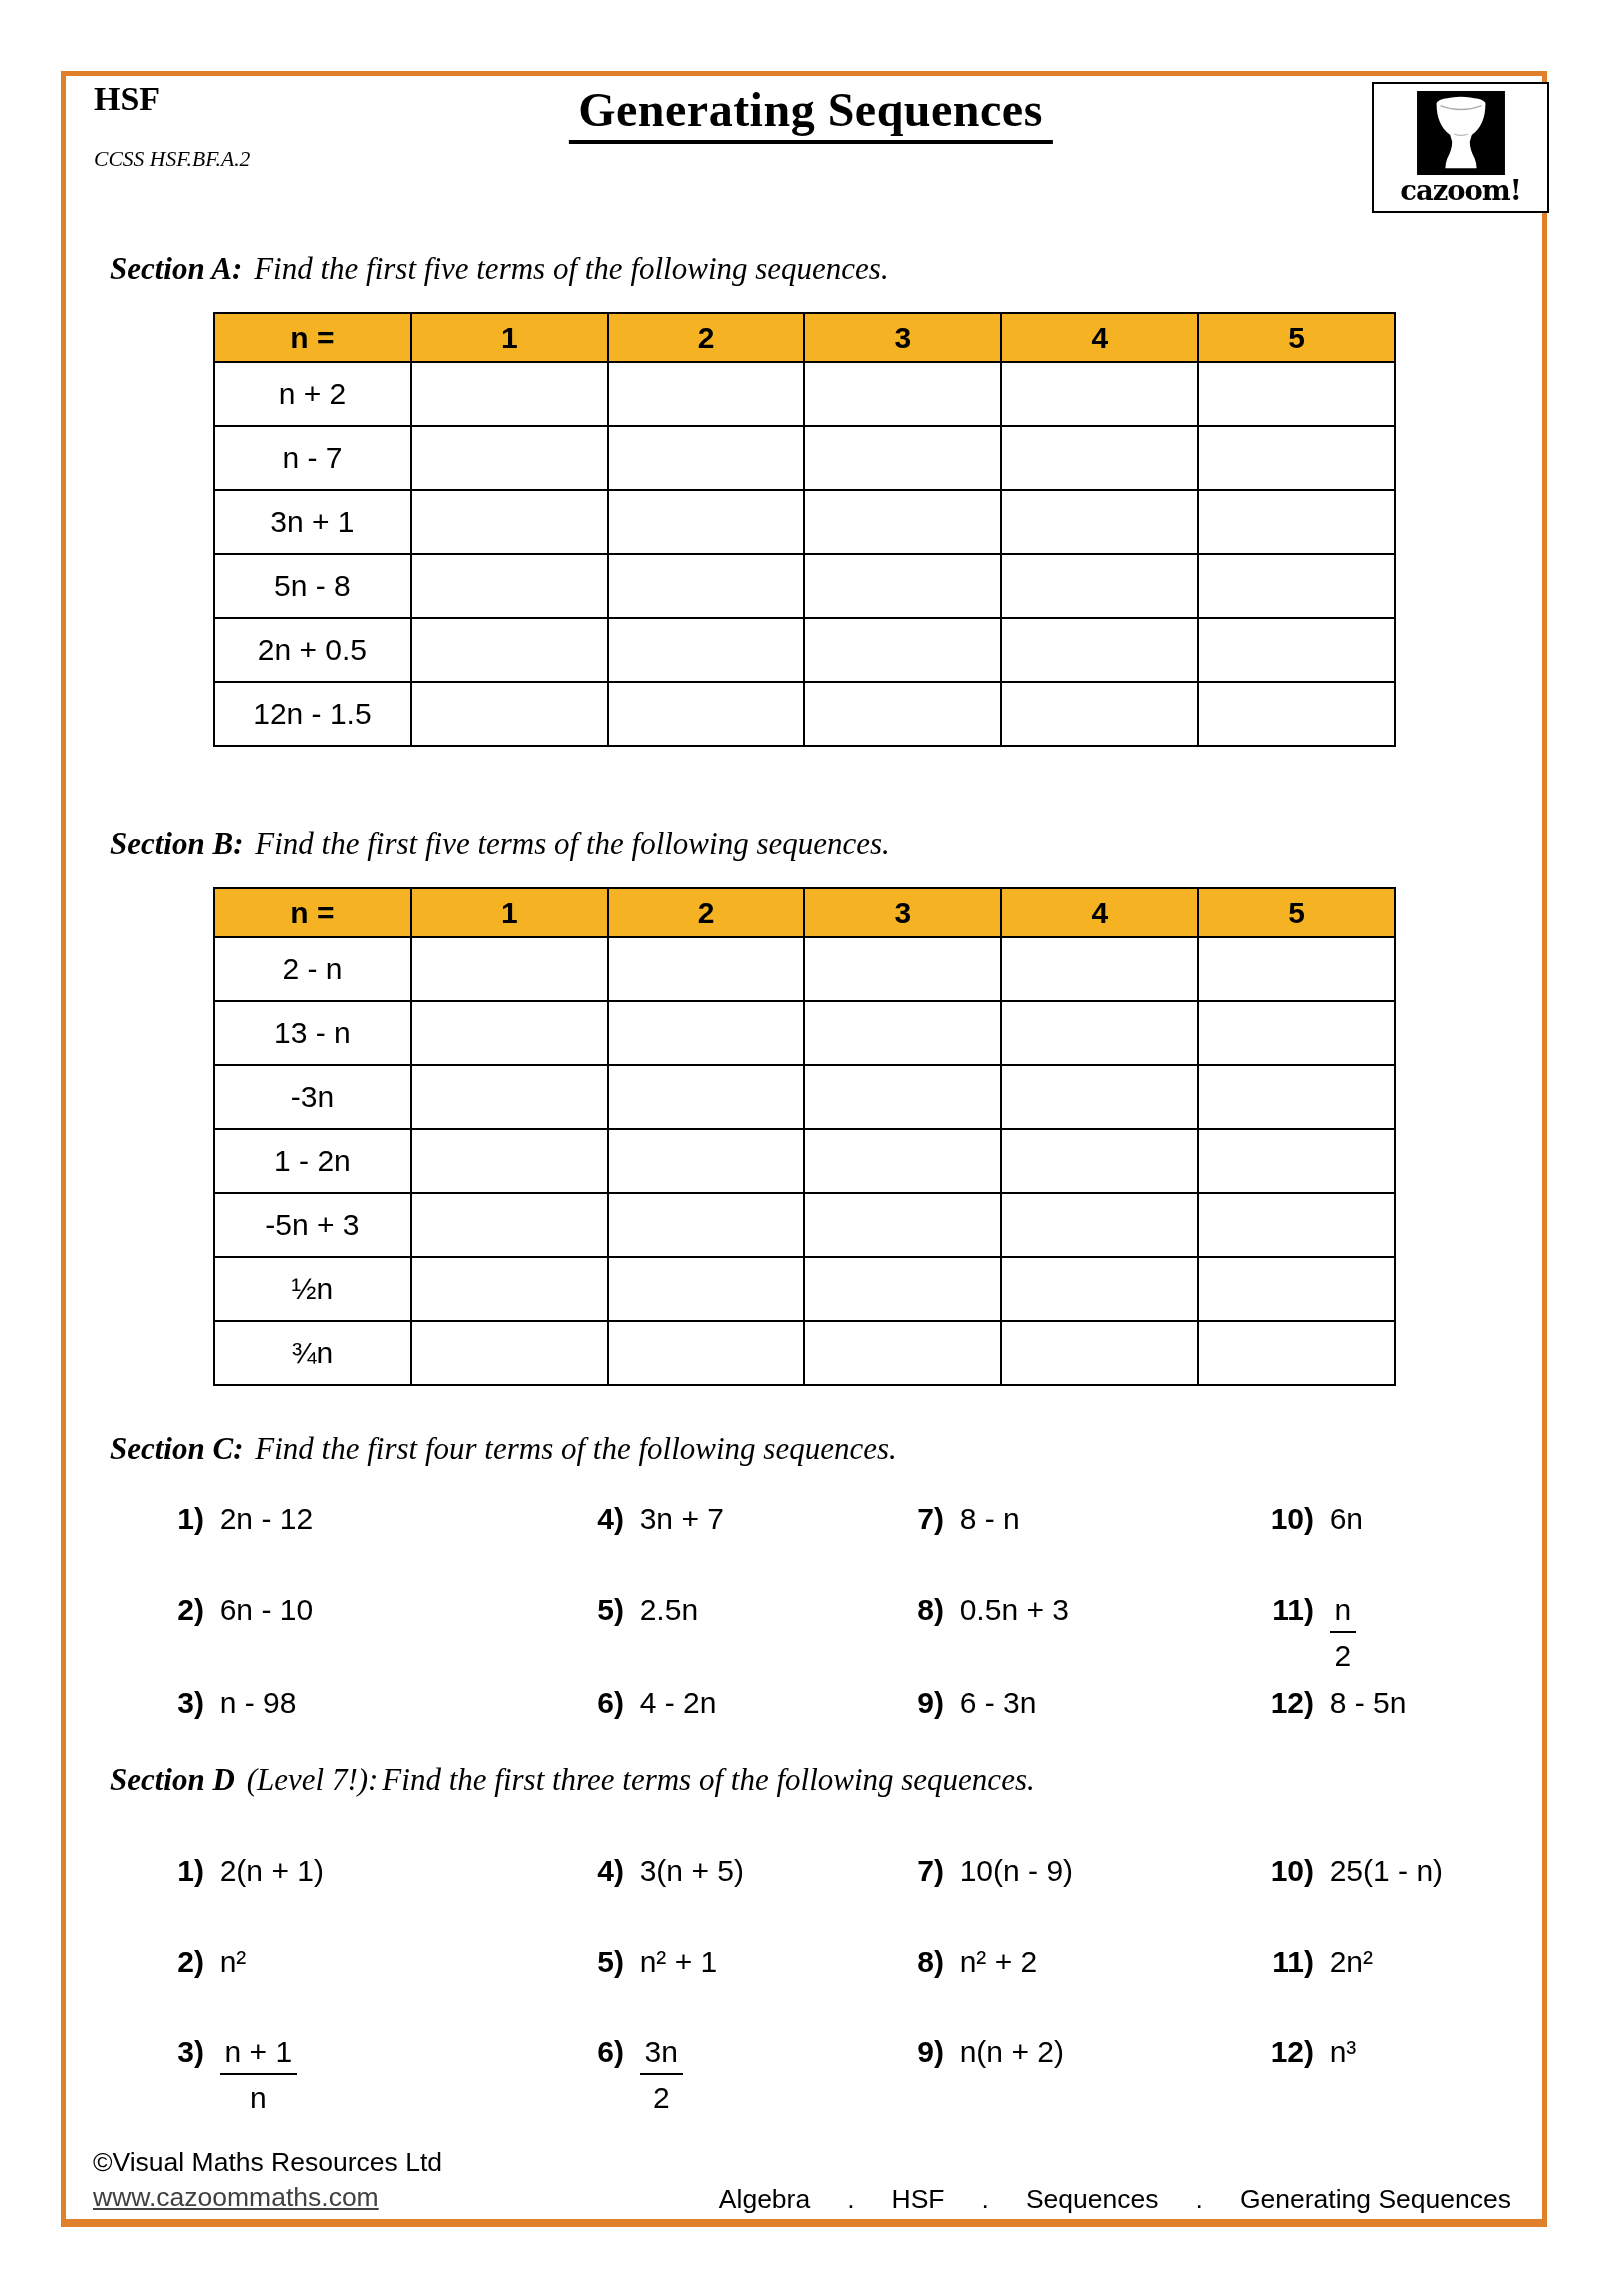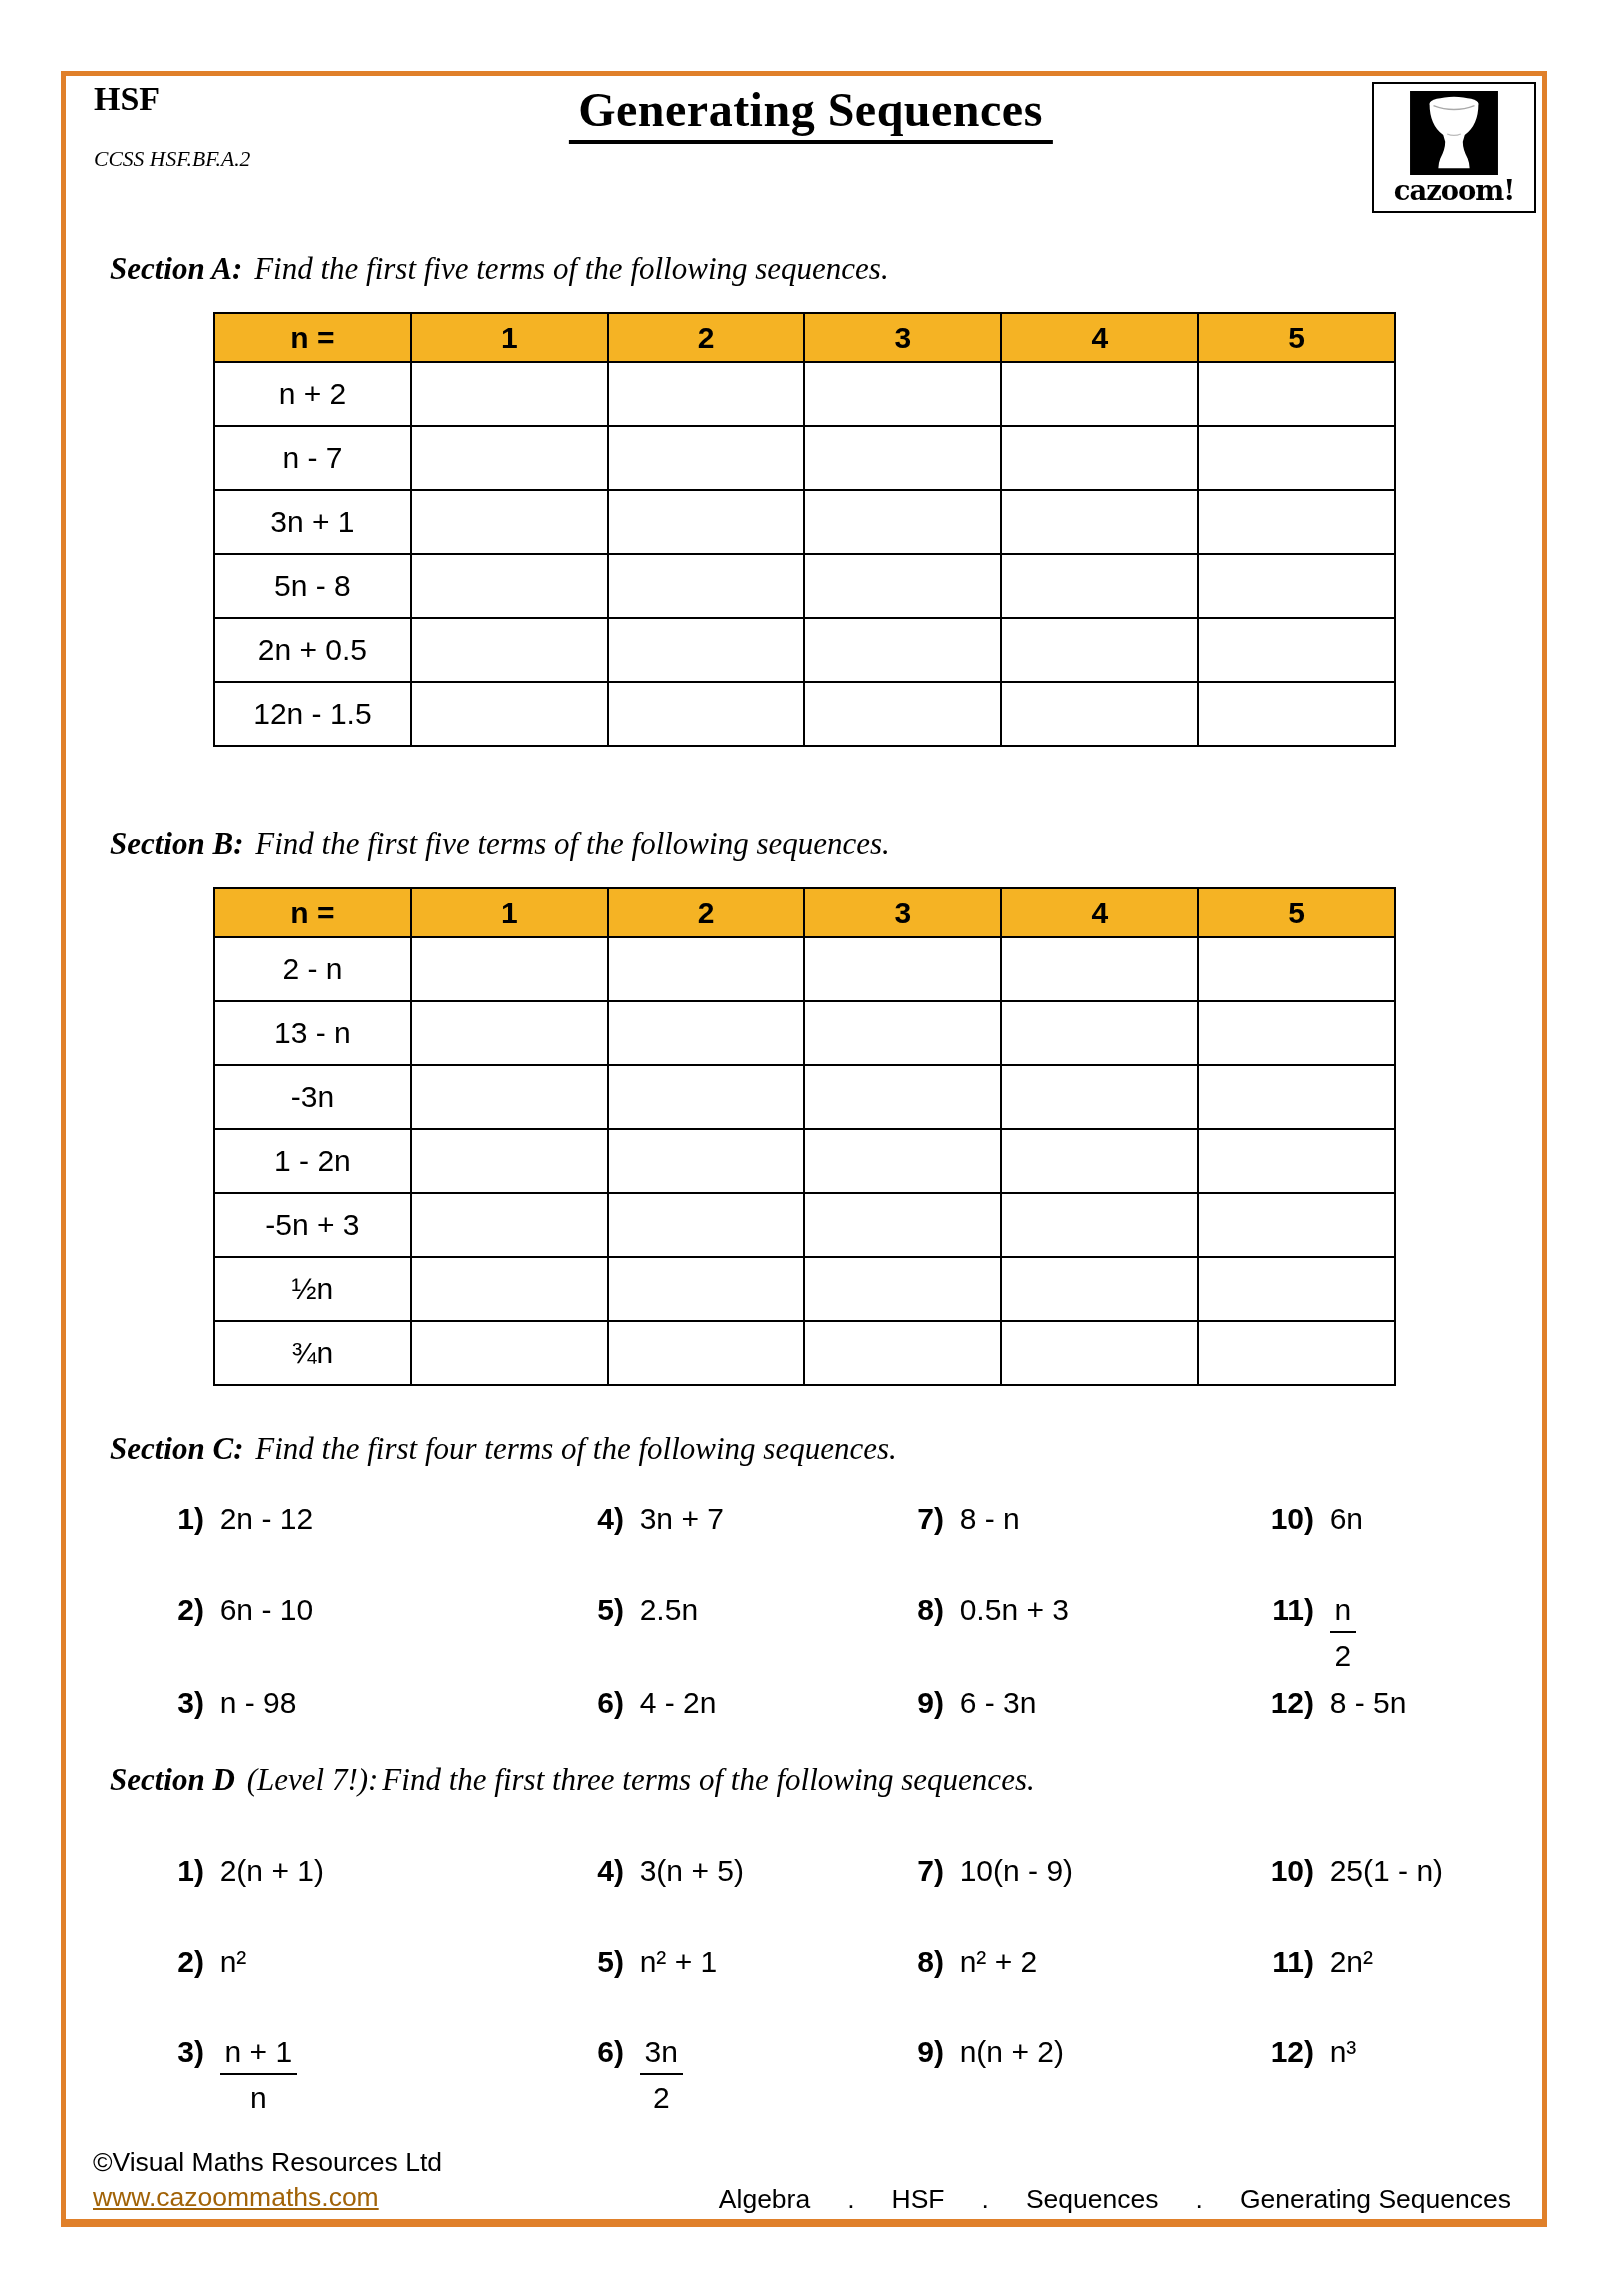--- a/index.html
+++ b/index.html
@@ -22,21 +22,21 @@
     position:absolute;left:94px;top:123px;
     font-family:"Liberation Serif",serif;font-style:italic;font-size:21.6px;margin-top:24px;
   }
   .page-title{
     position:absolute;left:50%;top:82px;transform:translateX(-50%);
     font-family:"Liberation Serif",serif;font-weight:bold;font-size:48px;
     border-bottom:4.9px solid #000;padding:0 9.8px 2.9px 9.8px;white-space:nowrap;
     letter-spacing:0.5px;
   }
   .logo{
-    position:absolute;left:1372px;top:82px;width:164px;height:131px;
+    position:absolute;left:1372px;top:82px;width:177px;height:131px;
     box-sizing:border-box;border:2.9px solid #000;background:#fff;
     display:flex;flex-direction:column;align-items:center;
   }
   .logo .drum-box{width:88px;height:84px;margin-top:6.9px;}
   .logo .logo-text{
     font-family:"DejaVu Serif",serif;font-weight:bold;font-size:27.4px;line-height:1.2;
     letter-spacing:-1px;margin-top:-1px;
   }
   
   .sec-heading{
@@ -67,21 +67,21 @@
   .prob .num{
     font-weight:bold;min-width:57px;text-align:right;margin-right:15.7px;
   }
   .frac{display:inline-block;text-align:center;vertical-align:top;}
   .frac .top{display:block;border-bottom:2.9px solid #000;padding:0 4.9px 3.9px 4.9px;}
   .frac .bottom{display:block;padding-top:5.9px;}
   
   .footer-copyright{position:absolute;left:93px;top:2147px;font-size:26.5px;text-align:center;}
   .footer-link{
     position:absolute;left:93px;top:2182px;font-size:26.5px;
-    color:#a16207;
+    color:#404040;
   }
   .footer-trail{
     position:absolute;top:2184px;right:110px;display:flex;gap:37px;
     font-size:26.5px;align-items:baseline;
   }
 </style>
 </head>
 <body>
 
 <div class="frame"></div>

